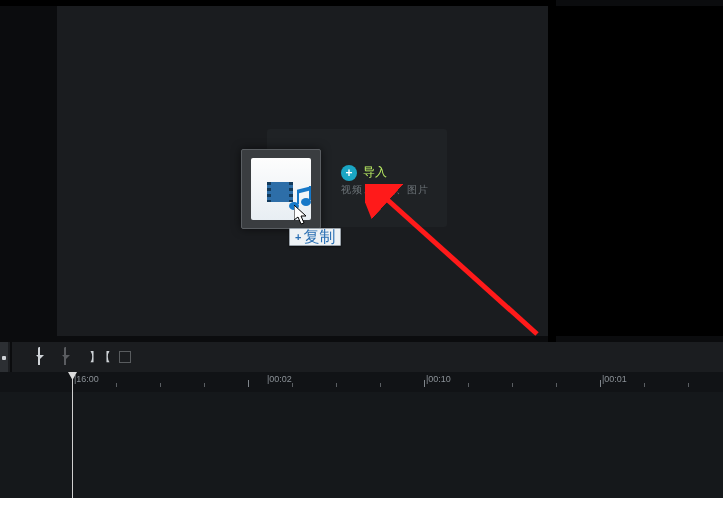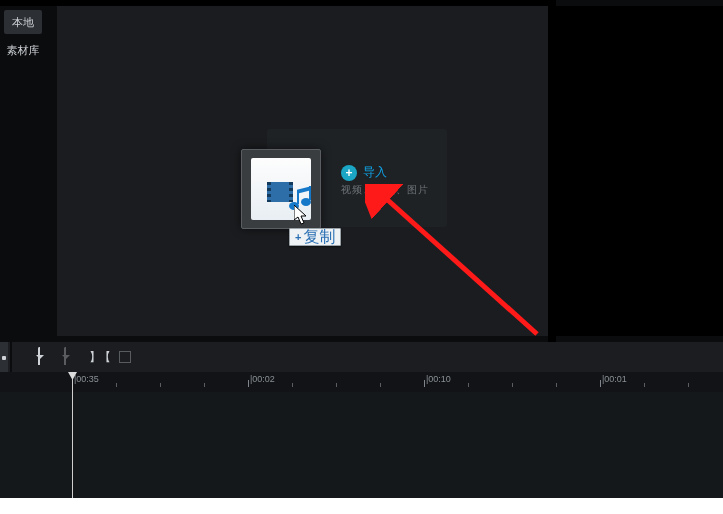--- a/index.html
+++ b/index.html
@@ -10,21 +10,21 @@
   .sidebar{position:absolute;left:0;top:6px;width:57px;height:336px;background:#0b0c0e;}
   .sidebar-tab{display:flex;align-items:center;justify-content:center;width:38px;height:24px;margin:4px 0 0 4px;font-size:11px;color:#cfd3d7;border-radius:2px;cursor:pointer;}
   .sidebar-tab.active{background:#2c2f33;}
   .media-pane{position:absolute;left:57px;top:6px;width:491px;height:330px;background:#1a1c1f;}
   .preview-pane{position:absolute;left:556px;top:6px;width:167px;height:330px;background:#000;}
   .vgap{position:absolute;left:548px;top:0;width:8px;height:342px;background:#000;}
   
   .import-box{position:absolute;left:210px;top:123px;width:180px;height:98px;background:#1f2225;border-radius:3px;}
   .import-row{position:absolute;left:284px;top:158px;display:flex;align-items:center;}
   .plus-badge{width:16px;height:16px;border-radius:50%;background:#1aa6c4;display:flex;align-items:center;justify-content:center;color:#fff;font-size:12px;line-height:1;font-weight:bold;margin-right:6px;}
-  .import-label{color:#0ea5e9;font-size:12px;}
+  .import-label{color:#bef264;font-size:12px;}
   .import-sub{position:absolute;left:284px;top:177px;color:#6d7479;font-size:10px;letter-spacing:1px;}
   
   .drag-thumb{position:absolute;left:184px;top:143px;width:78px;height:78px;background:#3a3d40;border:1px solid #5a5e62;border-radius:2px;box-shadow:0 0 10px rgba(0,0,0,.6);}
   .drag-thumb-inner{position:absolute;left:9px;top:8px;width:60px;height:62px;background:linear-gradient(#fdfdfd,#e8eef3);border-radius:2px;}
   .film-icn{position:absolute;left:16px;top:24px;width:26px;height:20px;background:#2d6ea8;border-radius:2px;}
   .film-icn:before,.film-icn:after{content:"";position:absolute;top:0;width:4px;height:100%;background:repeating-linear-gradient(#123a5c 0 3px,#2d6ea8 3px 6px);}
   .film-icn:before{left:0;}
   .film-icn:after{right:0;}
   .note-icn{position:absolute;left:38px;top:30px;width:22px;height:22px;}
   .note-icn .dot{position:absolute;bottom:0;width:10px;height:8px;border-radius:50%;background:#1678c8;}
@@ -67,28 +67,20 @@
   .crop{position:absolute;left:0;top:498px;width:723px;height:16px;background:#fff;}
 </style>
 </head>
 <body>
 
 <div class="stage">
 
   <div class="editor">
     <div class="menubar"></div>
 
-    <div class="sidebar">
-      <div class="sidebar-tab active">
-        <span>本地</span>
-      </div>
-      <div class="sidebar-tab">
-        <span>素材库</span>
-      </div>
-    </div>
 
     <div class="media-pane">
       <div class="import-box"></div>
 
       <div class="import-row">
         <span class="plus-badge">+</span>
         <span class="import-label">导入</span>
       </div>
       <div class="import-sub">视频、音频、图片</div>
 
@@ -148,26 +140,26 @@
       <span style="width:10px;height:10px;border:1.5px solid #cfd3d7;display:inline-block;"></span>
     </div>
   </div>
   <div class="stub"></div>
   <div class="stub-handle"></div>
 
   <div class="timeline">
     <div class="ruler">
       <div class="ruler-ticks" id="ruler-ticks">
           <div class="tick major" style="left: 72px;"></div>
-          <div class="tick-label" style="left: 74px;">|00:35</div>
+          <div class="tick-label" style="left: 74px;">|16:00</div>
           <div class="tick" style="left: 116px;"></div>
           <div class="tick" style="left: 160px;"></div>
           <div class="tick" style="left: 204px;"></div>
           <div class="tick major" style="left: 248px;"></div>
-          <div class="tick-label" style="left: 250px;">|00:02</div>
+          <div class="tick-label" style="left: 267px;">|00:02</div>
           <div class="tick" style="left: 292px;"></div>
           <div class="tick" style="left: 336px;"></div>
           <div class="tick" style="left: 380px;"></div>
           <div class="tick major" style="left: 424px;"></div>
           <div class="tick-label" style="left: 426px;">|00:10</div>
           <div class="tick" style="left: 468px;"></div>
           <div class="tick" style="left: 512px;"></div>
           <div class="tick" style="left: 556px;"></div>
           <div class="tick major" style="left: 600px;"></div>
           <div class="tick-label" style="left: 602px;">|00:01</div>

